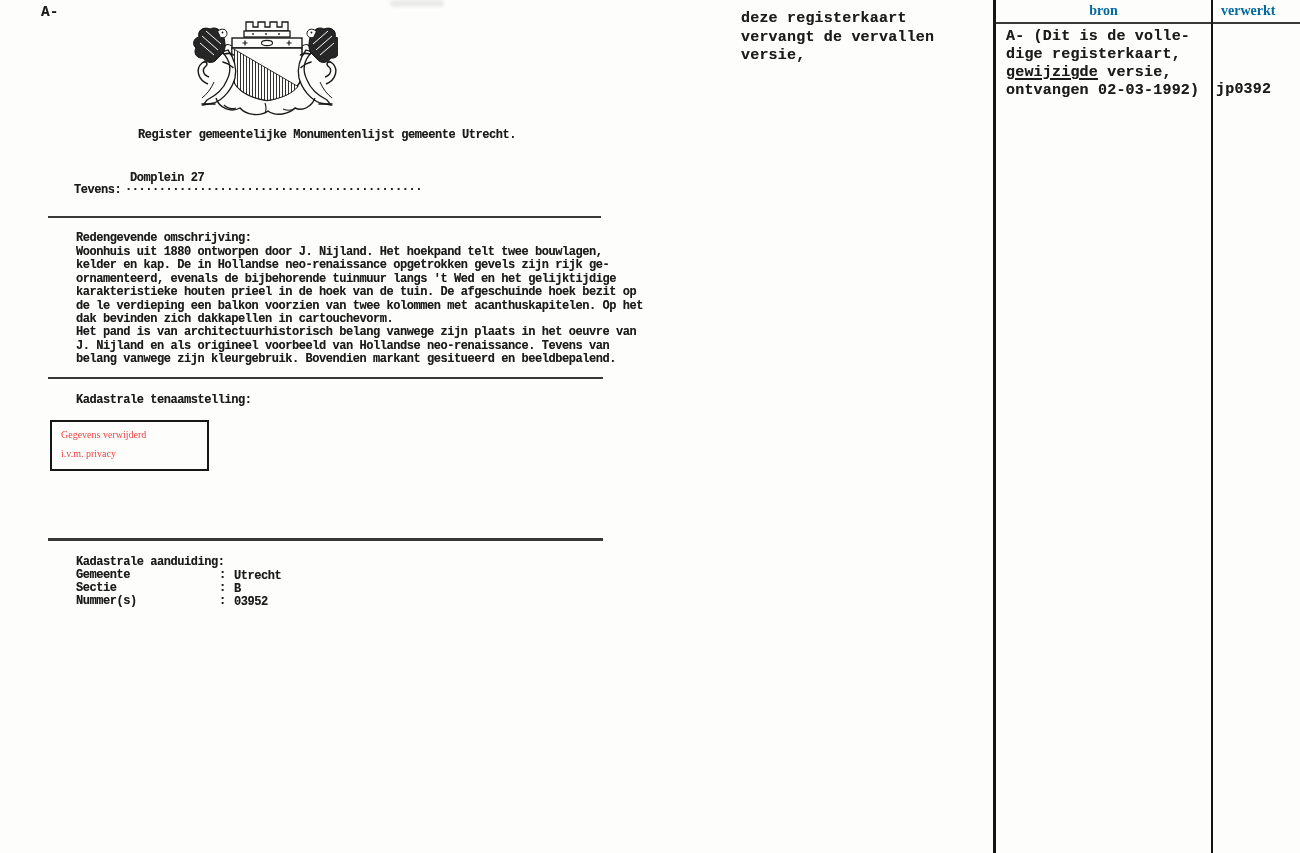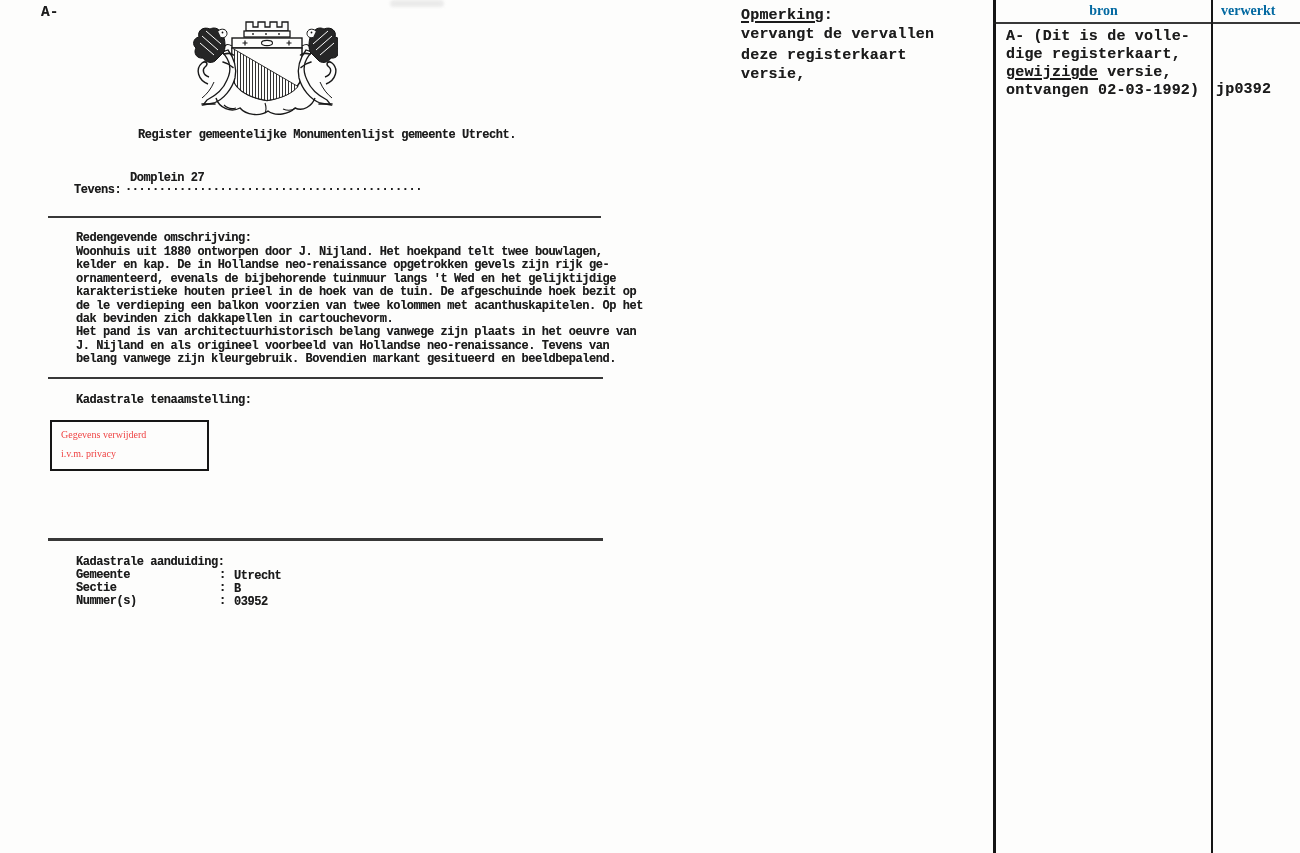--- a/index.html
+++ b/index.html
@@ -141,23 +141,22 @@
       <span class="kad-value">B</span>
     </div>
     <div class="kad-row">
       <span class="kad-label">Nummer(s)</span>
       <span class="kad-sep">:</span>
       <span class="kad-value">03952</span>
     </div>
   </div>
 
   <div class="abs tw tw-lg" style="left:741px;top:7px;width:250px;">
-    <div><span class="underline">Opmerking</span><span>:</span></div>
+    <div class="pre" style="margin-top:3px;">deze registerkaart</div>
     <div class="pre">vervangt de vervallen</div>
-    <div class="pre" style="margin-top:3px;">deze registerkaart</div>
     <div class="pre">versie,</div>
   </div>
 
   <div class="abs vrule" style="left:993px;top:0;width:3px;height:853px;"></div>
   <div class="abs vrule" style="left:1211px;top:0;width:2px;height:853px;"></div>
   <div class="abs hrule" style="left:993px;top:22px;width:307px;height:2px;"></div>
 
   <div class="abs sans-bold" style="left:996px;top:3px;width:215px;text-align:center;">bron</div>
   <div class="abs sans-bold" style="left:1221px;top:3px;">verwerkt</div>
 

